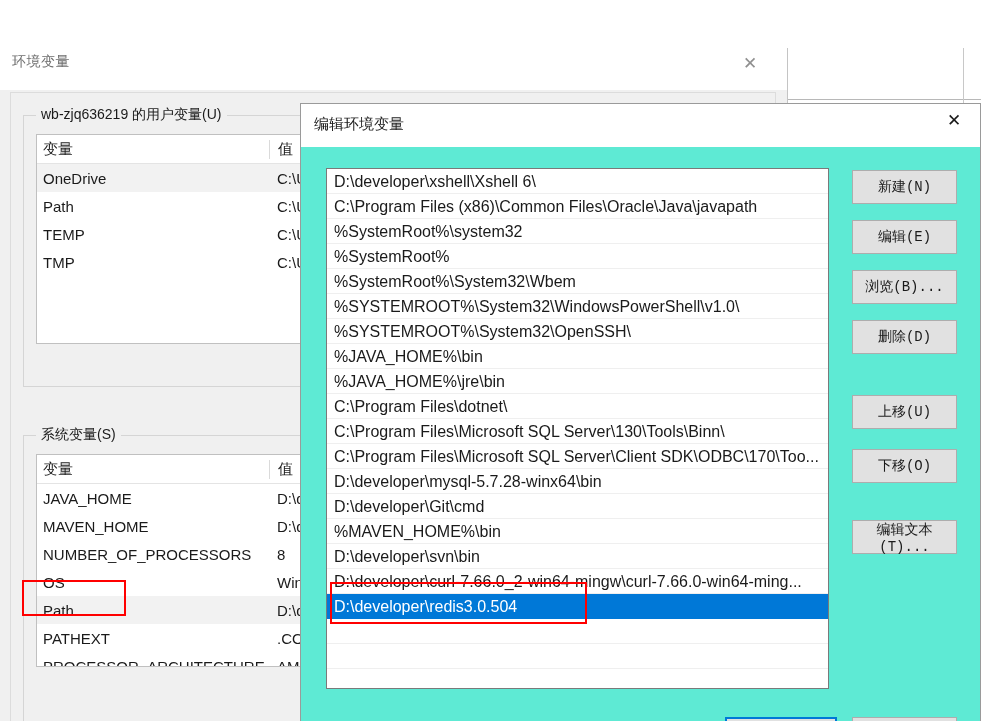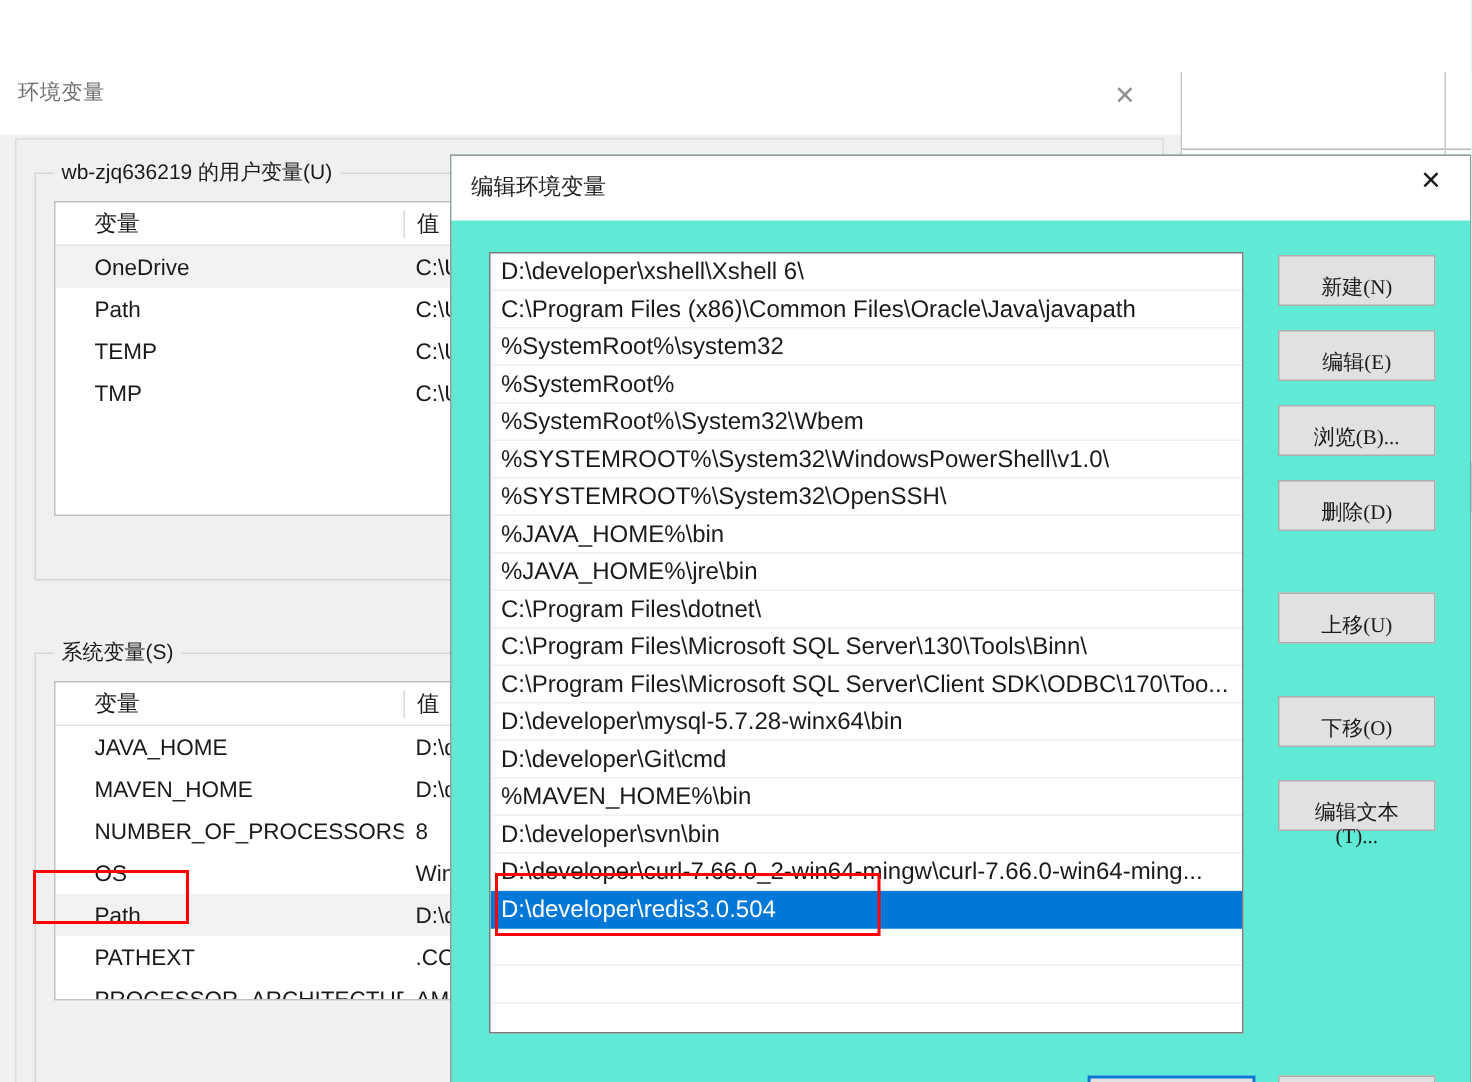--- a/index.html
+++ b/index.html
@@ -115,21 +115,21 @@
     font-size: 15px;
     color: #1a1a1a;
     white-space: nowrap;
   }
   .var-row.header { border-bottom: 1px solid #e4e4e4; }
   .var-row.header .var-name,
   .var-row.header .var-value { font-weight: normal; }
   .var-row.selected { background: #f2f2f2; }
   .var-name {
     width: 232px;
-    padding-left: 26px;
+    padding-left: 6px;
     box-sizing: border-box;
     overflow: hidden;
   }
   .var-value {
     flex: 1;
     padding-left: 8px;
     box-sizing: border-box;
     overflow: hidden;
   }
   .var-row.header .var-value { border-left: 1px solid #dadada; }
@@ -223,33 +223,33 @@
   .path-item.blank { border-bottom: 1px solid #efefef; }
 
   
   .btn {
     position: absolute;
     background: #e1e1e1;
     border: 1px solid #adadad;
     box-sizing: border-box;
     font-size: 14px;
     color: #1a1a1a;
-    font-family: Liberation Serif, serif;
+    font-family: Liberation Mono, monospace;
     text-align: center;
     cursor: default;
     user-select: none;
-    padding: 12px;
+    padding: 0;
   }
   .side-btn { left: 551px; width: 105px; height: 34px; }
   #btn-new    { top: 66px; }
   #btn-edit   { top: 116px; }
   #btn-browse { top: 166px; }
   #btn-delete { top: 216px; }
   #btn-up     { top: 291px; }
-  #btn-down   { top: 360px; }
+  #btn-down   { top: 345px; }
   #btn-edittext { top: 416px; }
 
   #btn-ok {
     left: 424px; top: 613px; width: 112px; height: 34px;
     border: 2px solid #0078d7;
   }
   #btn-cancel {
     left: 551px; top: 613px; width: 105px; height: 34px;
   }
 

